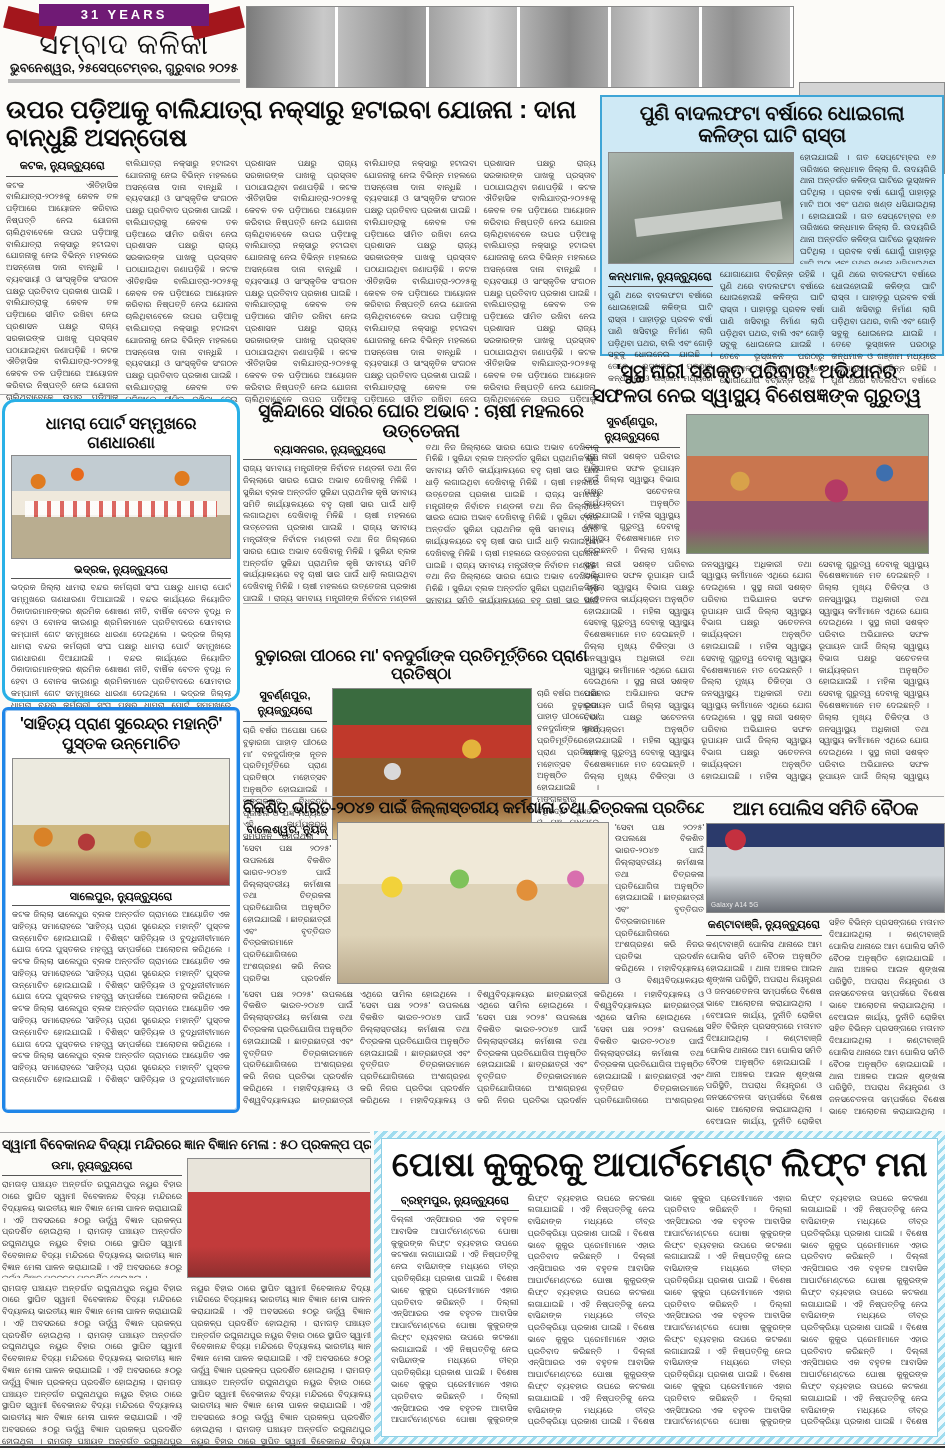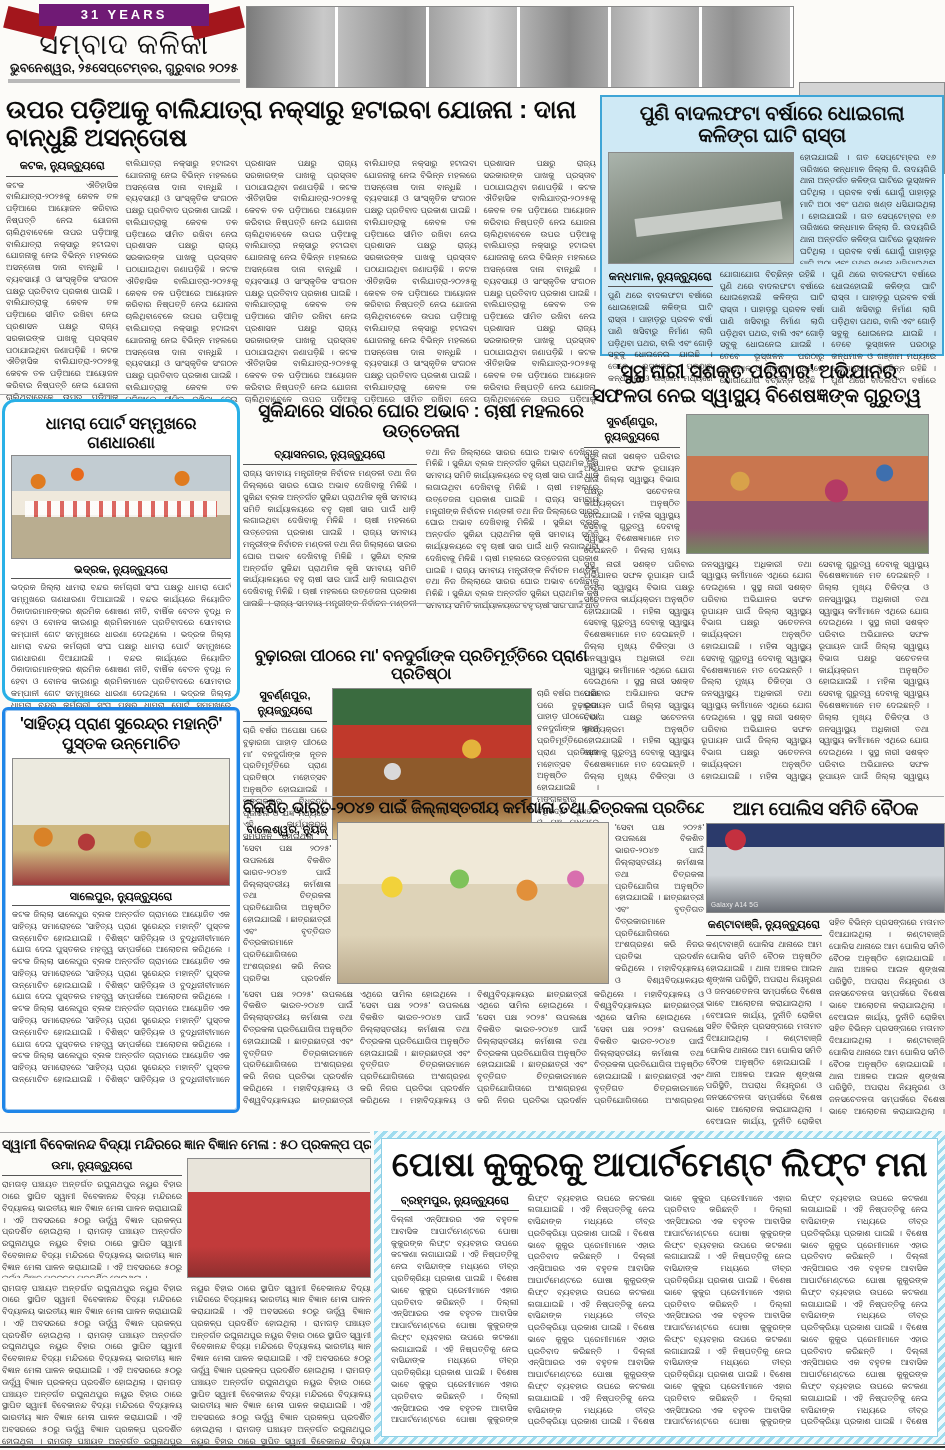--- a/index.html
+++ b/index.html
@@ -69,21 +69,21 @@
     radial-gradient(circle at 12% 25%, #e07b1f 0 7px, rgba(0,0,0,0) 8px),
     radial-gradient(circle at 30% 18%, #e8691c 0 6px, rgba(0,0,0,0) 7px),
     radial-gradient(circle at 78% 22%, #e07b1f 0 7px, rgba(0,0,0,0) 8px),
     linear-gradient(180deg,#c2ccd2 0 34%,#efe9dc 34% 58%,#b9ad90 58% 100%);}
   .dhamra-photo::after{content:"";position:absolute;left:6%;top:44%;width:88%;height:16%;
     background:repeating-linear-gradient(90deg,#fff 0 9px,#d8504a 9px 13px);opacity:.85;}
   .dhamra-text{height:146px;margin-top:2px;}
   
   #sukinda{left:243px;top:401px;width:356px;}
   .hl5{font-size:18.5px;text-align:center;line-height:1.1;}
-  .sukinda-cols{margin-top:5px;height:168px;column-count:2;column-gap:9px;font-family:Liberation Serif, serif;}
+  .sukinda-cols{height:168px;column-count:2;column-gap:9px;}
   
   #banadurga{left:243px;top:607px;width:356px;margin-top:40px;}
   .hl6{font-size:16px;text-align:center;line-height:1.12;}
   .bana-row{margin-top:5px;display:flex;gap:5px;height:152px;}
   .bana-left{width:84px;flex:none;}
   .bana-photo{width:198px;flex:none;background:
     radial-gradient(circle at 70% 40%, #e4b33c 0 9px, rgba(0,0,0,0) 10px),
     radial-gradient(circle at 30% 55%, #d9d9d9 0 8px, rgba(0,0,0,0) 9px),
     linear-gradient(180deg,#3a6b3f 0 24%,#c0392b 24% 46%,#8e5a2b 46% 74%,#d9c08a 100%);}
   .bana-right{flex:1;}

